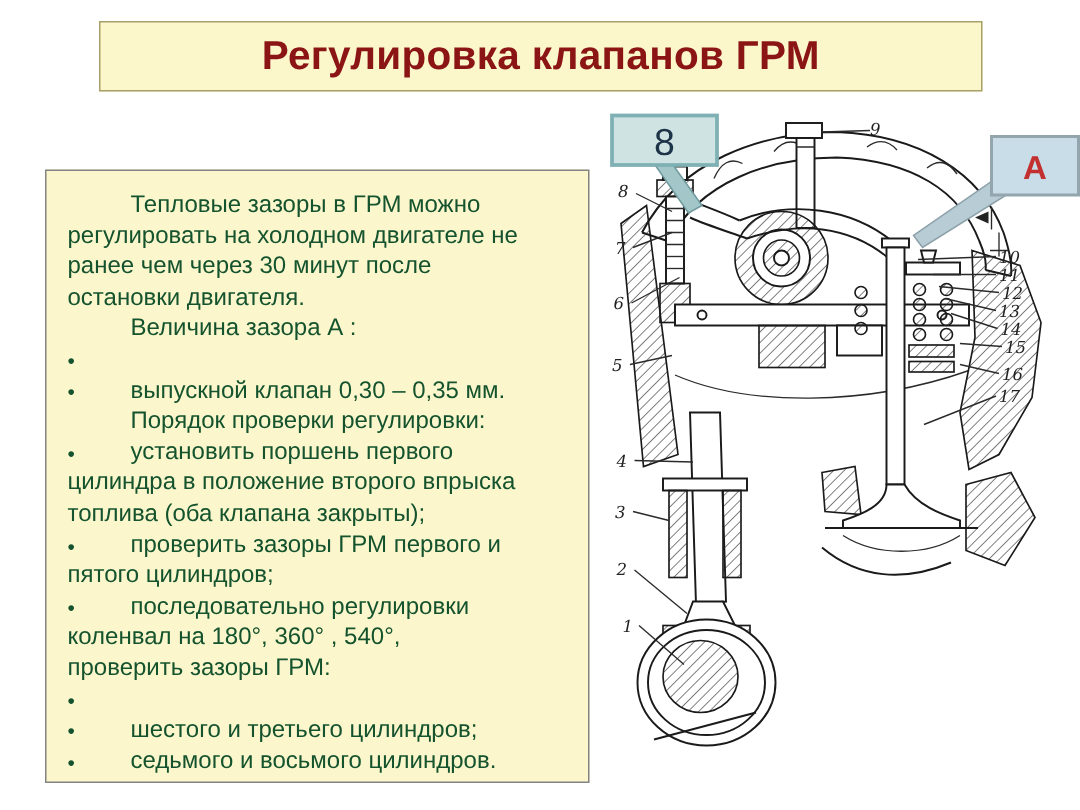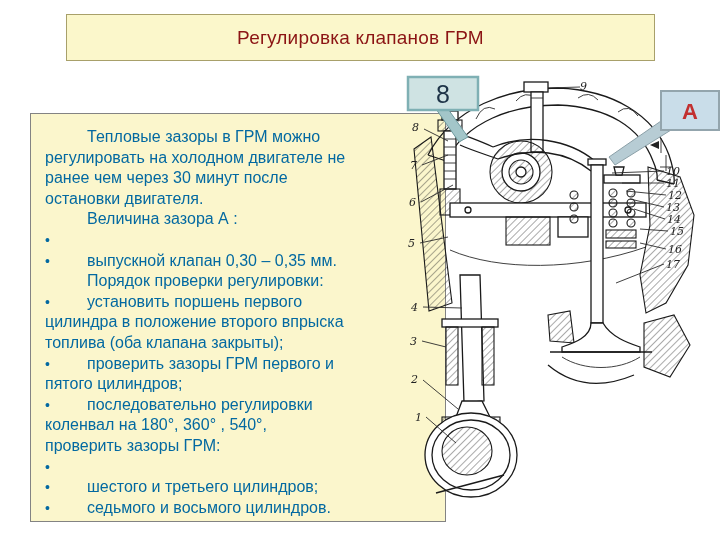--- a/index.html
+++ b/index.html
@@ -6,26 +6,26 @@
   body{
     width:720px;height:540px;position:relative;background:#ffffff;
     font-family:"Liberation Sans", sans-serif;overflow:hidden;
   }
   .title-box{
     position:absolute;left:66px;top:14px;width:589px;height:47px;
     background:#FBF7CB;border:1px solid #a8a06a;
     display:flex;align-items:center;justify-content:center;box-sizing:border-box;
   }
   .title-box span{
-    font-size:19px;font-weight:normal;color:#8B1414;letter-spacing:0.2px;
+    font-size:27px;font-weight:bold;color:#8B1414;letter-spacing:0.2px;
   }
   .text-panel{
-    position:absolute;left:30px;top:113px;width:416px;height:409px;
+    position:absolute;left:30px;top:113px;width:363px;height:409px;
     background:#FBF6CC;border:1px solid #838383;box-sizing:border-box;
-    padding:13px 6px 0 14px;font-size:16px;line-height:20.6px;color:#0369a1;
+    padding:13px 6px 0 14px;font-size:16px;line-height:20.6px;color:#14532d;
     overflow:hidden;
   }
   .text-panel .line{white-space:nowrap;}
   .text-panel .line.indent{padding-left:42px;}
   .text-panel .line.bullet{display:flex;}
   .text-panel .line.bullet .b{width:42px;flex:none;font-size:14px;}
   .diagram{
     position:absolute;left:398px;top:75px;width:322px;height:465px;
   }
   svg text.pn{

